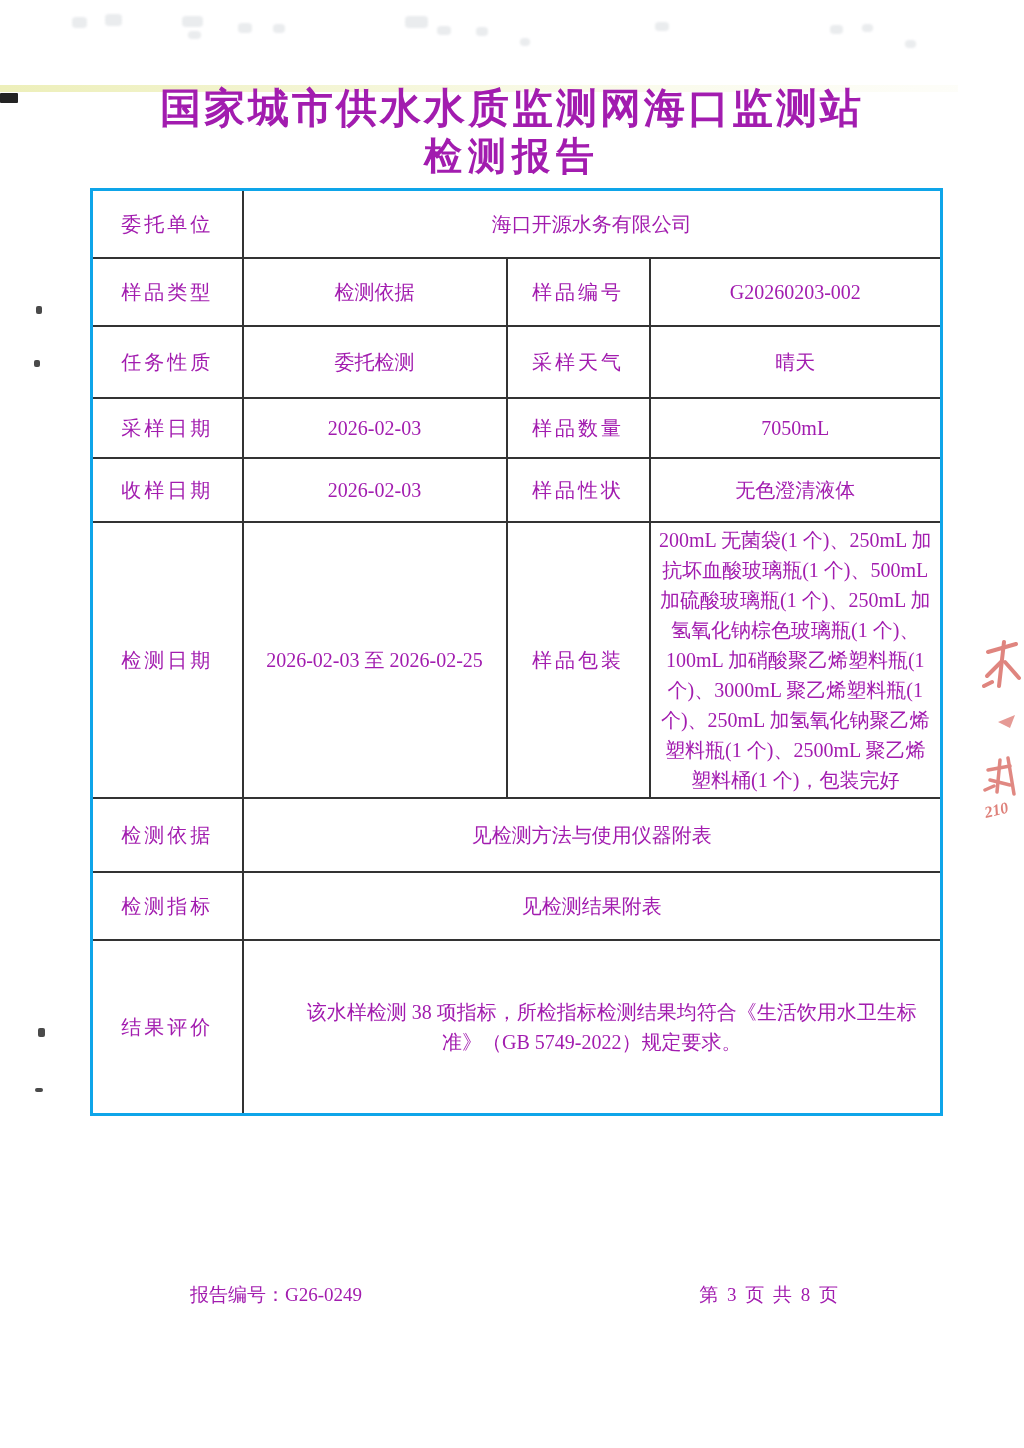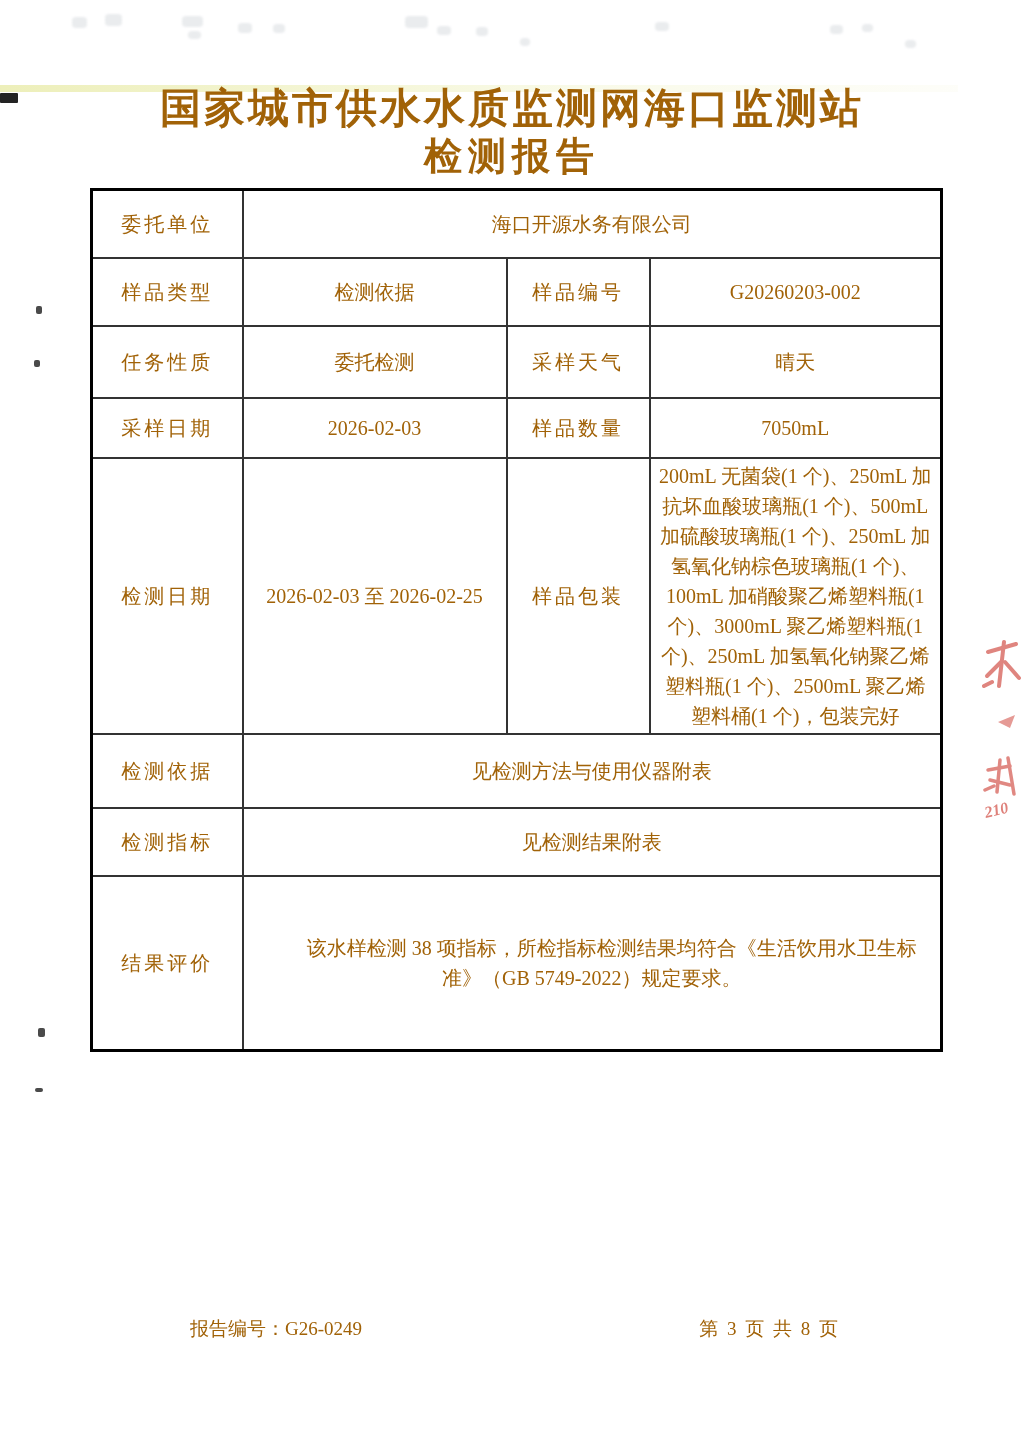--- a/index.html
+++ b/index.html
@@ -1,53 +1,53 @@
 <!DOCTYPE html>
 <html><head>
 <meta charset="utf-8">
 <style>
   html,body{margin:0;padding:0;background:#ffffff;}
   .page{
     position:relative;width:1024px;height:1448px;background:#ffffff;
-    font-family:"Liberation Serif","DejaVu Serif",serif;color:#a16207;overflow:hidden;
+    font-family:"Liberation Serif","DejaVu Serif",serif;color:#a21caf;overflow:hidden;
   }
   
   .blob{position:absolute;background:rgba(125,138,148,0.16);border-radius:4px;filter:blur(1px);}
   
   .yellow-band{
     position:absolute;left:0;top:85px;width:958px;height:7px;
     background:linear-gradient(to right,rgba(236,238,182,0.95),rgba(244,246,214,0.55) 60%,rgba(248,248,230,0.25));
   }
   .edge-dash{position:absolute;left:0;top:93px;width:18px;height:10px;background:#232323;border-radius:1px;}
   .margin-mark{position:absolute;background:#4a4a4a;border-radius:2px;}
   .title{
     position:absolute;top:86px;left:0;width:100%;text-align:center;
     font-size:41px;font-weight:bold;letter-spacing:3px;line-height:1.1;
   }
   .subtitle{
     position:absolute;top:136px;left:0;width:100%;text-align:center;
     font-size:38px;font-weight:bold;letter-spacing:6px;line-height:1.1;
   }
   table.report{
     position:absolute;top:188px;left:90px;width:850px;
-    border-collapse:collapse;table-layout:fixed;border:3px solid #000000;
+    border-collapse:collapse;table-layout:fixed;border:3px solid #0ea5e9;
   }
   table.report td{
     border:2px solid #333333;text-align:center;vertical-align:middle;
     font-size:20px;padding:2px 6px;line-height:1.5;
   }
   td.lbl{letter-spacing:3px;}
   td.pack{font-size:19px;line-height:33px;padding:8px 10px;}
   td.twoline .l1{display:block;margin-bottom:2px;}
   td.twoline .l2{display:block;}
   td.eval{
     text-align:left;padding:0 16px;font-size:19px;line-height:45px;text-indent:2em;
   }
   .footer{
-    position:absolute;top:1316px;left:90px;width:850px;
+    position:absolute;top:1282px;left:90px;width:850px;
     display:flex;justify-content:space-between;
     padding-left:100px;padding-right:100px;box-sizing:border-box;
     font-size:19px;
   }
   .footer .pageinfo{letter-spacing:2px;}
   .stamp{position:absolute;left:980px;top:628px;width:44px;height:200px;}
 </style>
 </head>
 <body>
 
@@ -102,20 +102,26 @@
       <td>委托检测</td>
       <td class="lbl">采样天气</td>
       <td>晴天</td>
     </tr>
     <tr style="height:60px">
       <td class="lbl">采样日期</td>
       <td>2026-02-03</td>
       <td class="lbl">样品数量</td>
       <td>7050mL</td>
     </tr>
+    <tr style="height:64px">
+      <td class="lbl">收样日期</td>
+      <td>2026-02-03</td>
+      <td class="lbl">样品性状</td>
+      <td>无色澄清液体</td>
+    </tr>
     <tr style="height:267px">
       <td class="lbl">检测日期</td>
       <td>2026-02-03 至 2026-02-25</td>
       <td class="lbl">样品包装</td>
       <td class="pack">200mL 无菌袋(1 个)、250mL 加抗坏血酸玻璃瓶(1 个)、500mL 加硫酸玻璃瓶(1 个)、250mL 加氢氧化钠棕色玻璃瓶(1 个)、100mL 加硝酸聚乙烯塑料瓶(1 个)、3000mL 聚乙烯塑料瓶(1 个)、250mL 加氢氧化钠聚乙烯塑料瓶(1 个)、2500mL 聚乙烯塑料桶(1 个)，包装完好</td>
     </tr>
     <tr style="height:74px">
       <td class="lbl">检测依据</td>
       <td colspan="3">见检测方法与使用仪器附表</td>
     </tr>

